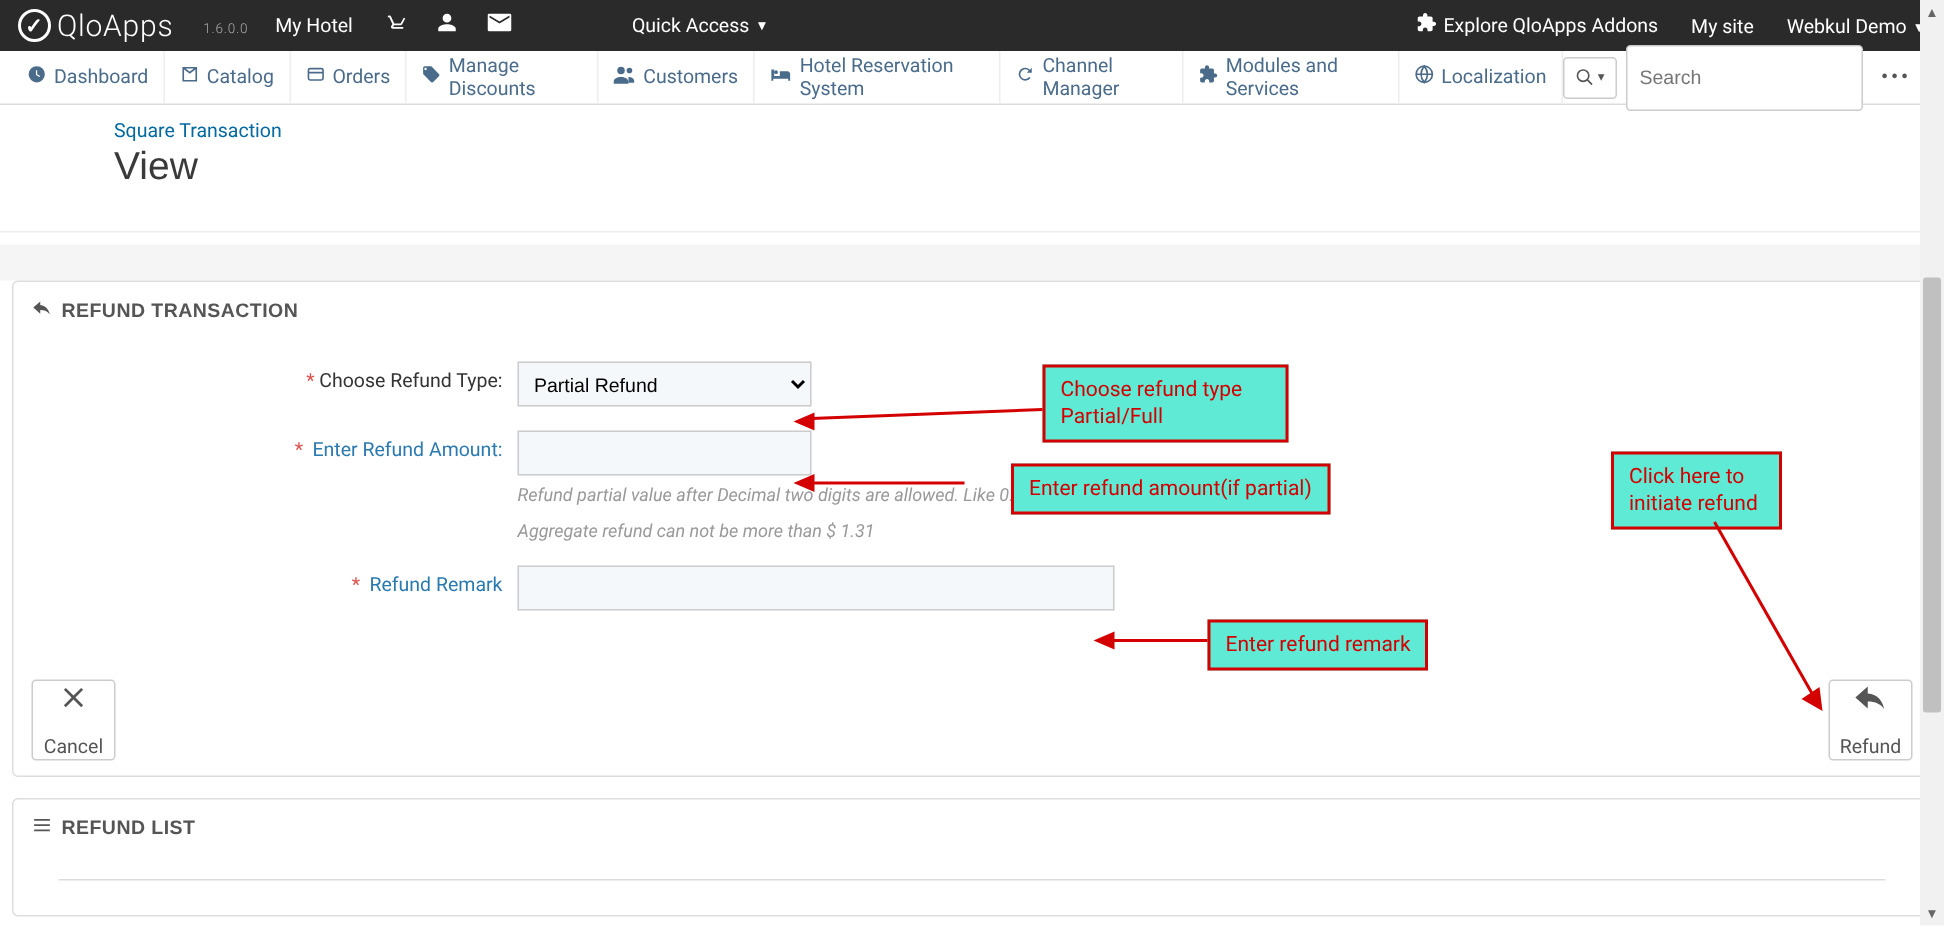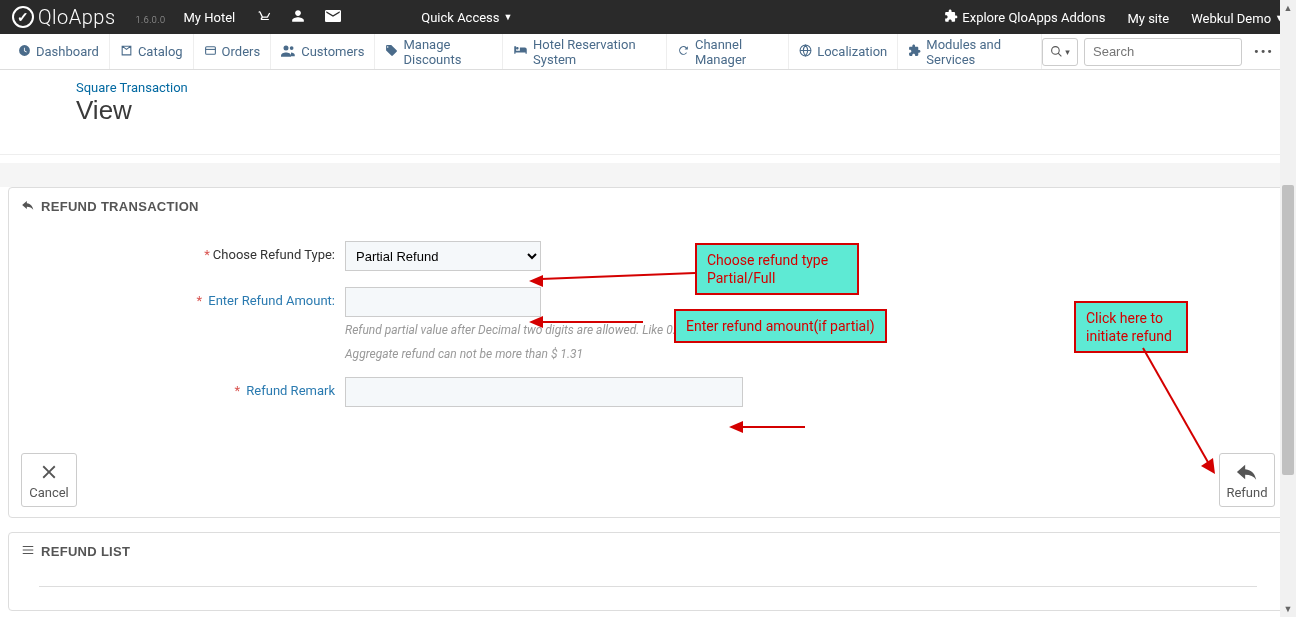--- a/index.html
+++ b/index.html
@@ -11,41 +11,41 @@
 .top-link { color: #fff; margin-left: 18px; font-size: 13px; display: flex; align-items: center; gap: 4px; cursor: pointer; }
 .top-right { margin-left: auto; display: flex; align-items: flex-end; gap: 22px; }
 .top-right .top-link { margin-left: 0; }
 .caret-down { font-size: 9px; }
 .top-icon { color: #fff; cursor: pointer; margin-left: 20px; font-size: 14px; }
 .navbar { background: #fff; border-bottom: 1px solid #ddd; display: flex; align-items: stretch; height: 36px; padding: 0 8px; position: relative; }
 .nav-item { display: flex; align-items: center; gap: 5px; padding: 0 10px; color: #4a6b8a; font-size: 13px; cursor: pointer; border-right: 1px solid #eee; }
 .nav-item:last-of-type { border-right: none; }
 .nav-right { margin-left: auto; display: flex; align-items: center; gap: 6px; padding-right: 8px; }
 .search-btn { border: 1px solid #ccc; border-radius: 3px; height: 28px; width: 36px; display: flex; align-items: center; justify-content: center; cursor: pointer; gap:2px;}
-.search-input { border: 1px solid #ccc; border-radius: 3px; height: 28px; width: 158px; padding: 0 8px; font-size: 13px; }
+.search-input { border: 1px solid #ccc; border-radius: 3px; height: 44px; width: 158px; padding: 0 8px; font-size: 13px; }
 .more-btn { font-weight: bold; letter-spacing: 2px; cursor: pointer; padding: 0 6px; color:#555; }
 .header-block { padding: 10px 8px 28px 76px; border-bottom: 1px solid #eee; }
 .breadcrumb { font-size: 13px; color: #0369a1; margin-bottom: 0; }
 .page-title { font-size: 26px; font-weight: 300; color: #3a3a3a; font-family: "Segoe UI Light", "Segoe UI", Arial; }
 .content-wrap { padding: 8px; position: relative; }
 .panel { border: 1px solid #ddd; border-radius: 4px; margin-bottom: 14px; background: #fff; }
 .panel-heading { padding: 10px 12px; font-size: 13px; font-weight: 600; color: #555; display: flex; align-items: center; gap: 6px; font-family: Arial; letter-spacing: 0.3px; }
 .panel-heading .ph-title { text-transform: uppercase; }
 .panel-body { padding: 16px; position: relative; }
 .form-row { display: flex; align-items: flex-start; margin-bottom: 16px; }
 .form-label { width: 320px; text-align: right; padding-right: 10px; padding-top: 6px; font-size: 13px; color: #333; }
 .req { color: #d9534f; margin-right: 3px; }
 .hint-label { color: #2a7ab0; }
 .form-field { }
 .select-ctrl { width: 196px; height: 30px; border: 1px solid #ccc; background: #f5f8fa; font-size: 13px; padding: 0 6px; }
 .text-ctrl { width: 196px; height: 30px; border: 1px solid #ccc; background: #f5f8fa; padding: 0 6px; font-size: 13px; }
 .text-wide { width: 398px; }
 .help-txt { font-style: italic; color: #999; font-size: 12px; margin-top: 6px; }
 .panel-footer { padding: 10px 12px; display: flex; }
-.btn { border: 1px solid #ccc; border-radius: 3px; background: #fff; width: 56px; height: 54px; display: flex; flex-direction: column; align-items: center; justify-content: center; cursor: pointer; font-size: 13px; color: #555; gap: 2px; }
+.btn { border: 1px solid #ccc; border-radius: 3px; background: #fff; width: 56px; height: 54px; display: flex; flex-direction: column; align-items: center; justify-content: space-between; cursor: pointer; font-size: 13px; color: #555; gap: 2px; }
 .btn-right { margin-left: auto; }
 .icon-svg { width: 22px; height: 22px; }
 .annot { position: absolute; border: 2px solid #d40000; color: #d40000; font-size: 14px; background: #5eead4; padding: 6px 10px; line-height: 1.3; }
 .arrow { position: absolute; }
 .arrow line { stroke: #d40000; stroke-width: 2; }
 .arrow polygon { fill: #d40000; }
 .scroll-track { position: absolute; right: 0; top: 0; width: 16px; height: 617px; background: #f1f1f1; }
 .scroll-arrow { width: 16px; height: 16px; display: flex; align-items: center; justify-content: center; font-size: 9px; color: #666; cursor: pointer; }
 .scroll-thumb { position: absolute; left: 2px; width: 12px; background: #c0c0c0; border-radius: 2px; }
 .gap-band { height: 24px; background: #f5f5f5; margin: 0 -8px; }
@@ -110,58 +110,58 @@
     <span>Catalog</span>
   </div>
   <div class="nav-item">
     <span><svg width="13" height="13" viewBox="0 0 24 24" fill="#4a6b8a">
           <rect x="3" y="5" width="18" height="14" rx="2" fill="none" stroke="#4a6b8a" stroke-width="2"></rect>
           <line x1="3" y1="10" x2="21" y2="10" stroke="#4a6b8a" stroke-width="2"></line>
         </svg></span>
     <span>Orders</span>
   </div>
   <div class="nav-item">
+    <span><svg width="13" height="13" viewBox="0 0 24 24" fill="#4a6b8a">
+          <path d="M21.41 11.58l-9-9c-.36-.36-.86-.58-1.41-.58h-7c-1.1 0-2 .9-2 2v7c0 .55.22 1.05.59 1.42l9 9c.36.36.86.58 1.41.58s1.05-.22 1.41-.59l7-7c.37-.36.59-.86.59-1.41s-.23-1.06-.59-1.42zm-16.41-4.58c-.83 0-1.5-.67-1.5-1.5s.67-1.5 1.5-1.5 1.5.67 1.5 1.5-.67 1.5-1.5 1.5z"></path>
+        </svg></span>
+    <span>Manage Discounts</span>
+  </div>
+  <div class="nav-item">
     <span><svg width="15" height="13" viewBox="0 0 24 20" fill="#4a6b8a">
           <circle cx="8" cy="6" r="4"></circle>
           <circle cx="17" cy="6" r="3"></circle>
           <path d="M0 18c0-3 4-5 8-5s8 2 8 5v2h-16z"></path>
           <path d="M16 13c3 0 6 1.5 6 4v2h-6"></path>
         </svg></span>
     <span>Customers</span>
   </div>
   <div class="nav-item">
-    <span><svg width="13" height="13" viewBox="0 0 24 24" fill="#4a6b8a">
-          <path d="M21.41 11.58l-9-9c-.36-.36-.86-.58-1.41-.58h-7c-1.1 0-2 .9-2 2v7c0 .55.22 1.05.59 1.42l9 9c.36.36.86.58 1.41.58s1.05-.22 1.41-.59l7-7c.37-.36.59-.86.59-1.41s-.23-1.06-.59-1.42zm-16.41-4.58c-.83 0-1.5-.67-1.5-1.5s.67-1.5 1.5-1.5 1.5.67 1.5 1.5-.67 1.5-1.5 1.5z"></path>
-        </svg></span>
-    <span>Manage Discounts</span>
-  </div>
-  <div class="nav-item">
     <span><svg width="15" height="12" viewBox="0 0 24 16" fill="#4a6b8a">
           <path d="M2 2v12h2v-2h16v2h2v-7c0-1.66-1.34-3-3-3h-8v5h-6v-7h-3zm5 5c1.1 0 2-.9 2-2s-.9-2-2-2-2 .9-2 2 .9 2 2 2z"></path>
         </svg></span>
     <span>Hotel Reservation System</span>
   </div>
   <div class="nav-item">
     <span><svg width="13" height="13" viewBox="0 0 24 24" fill="#4a6b8a">
           <path d="M17.65 6.35a8 8 0 10.95 9.95l-1.85-.77a6 6 0 11-.53-7.76l-2.22 2.23h6v-6l-2.35 2.35z"></path>
         </svg></span>
     <span>Channel Manager</span>
   </div>
   <div class="nav-item">
     <span><svg width="13" height="13" viewBox="0 0 24 24" fill="#4a6b8a">
+          <path d="M20.5 11h-1.5v-4c0-1.1-.9-2-2-2h-4v-1.5c0-1.38-1.12-2.5-2.5-2.5s-2.5 1.12-2.5 2.5v1.5h-4c-1.1 0-2 .9-2 2v3.8h1.5c1.49 0 2.7 1.21 2.7 2.7s-1.21 2.7-2.7 2.7h-1.5v3.8c0 1.1.9 2 2 2h3.8v-1.5c0-1.49 1.21-2.7 2.7-2.7s2.7 1.21 2.7 2.7v1.5h3.8c1.1 0 2-.9 2-2v-4h1.5c1.38 0 2.5-1.12 2.5-2.5s-1.12-2.5-2.5-2.5z"></path>
+        </svg></span>
+    <span>Modules and Services</span>
+  </div>
+  <div class="nav-item">
+    <span><svg width="13" height="13" viewBox="0 0 24 24" fill="#4a6b8a">
           <circle cx="12" cy="12" r="10" fill="none" stroke="#4a6b8a" stroke-width="2"></circle>
           <path d="M2 12h20M12 2c2.5 3 4 6.5 4 10s-1.5 7-4 10c-2.5-3-4-6.5-4-10s1.5-7 4-10z" fill="none" stroke="#4a6b8a" stroke-width="2"></path>
         </svg></span>
     <span>Localization</span>
-  </div>
-  <div class="nav-item">
-    <span><svg width="13" height="13" viewBox="0 0 24 24" fill="#4a6b8a">
-          <path d="M20.5 11h-1.5v-4c0-1.1-.9-2-2-2h-4v-1.5c0-1.38-1.12-2.5-2.5-2.5s-2.5 1.12-2.5 2.5v1.5h-4c-1.1 0-2 .9-2 2v3.8h1.5c1.49 0 2.7 1.21 2.7 2.7s-1.21 2.7-2.7 2.7h-1.5v3.8c0 1.1.9 2 2 2h3.8v-1.5c0-1.49 1.21-2.7 2.7-2.7s2.7 1.21 2.7 2.7v1.5h3.8c1.1 0 2-.9 2-2v-4h1.5c1.38 0 2.5-1.12 2.5-2.5s-1.12-2.5-2.5-2.5z"></path>
-        </svg></span>
-    <span>Modules and Services</span>
   </div>
   <div class="nav-right">
     <div class="search-btn">
       <svg width="13" height="13" viewBox="0 0 24 24">
           <circle cx="10" cy="10" r="7" fill="none" stroke="#555" stroke-width="2"></circle>
           <line x1="15" y1="15" x2="21" y2="21" stroke="#555" stroke-width="2"></line>
         </svg>
       <span class="caret-down" style="color:#555;">▾</span>
     </div>
     <input class="search-input" placeholder="Search" style="">
@@ -216,20 +216,21 @@
           <line x1="166" y1="6" x2="12" y2="12"></line>
           <polygon points="0,14 14,8 14,20"></polygon>
         </svg>
 
       <div class="annot" style="left:665px; top:84px;">Enter refund amount(if partial)</div>
       <svg class="arrow" style="left:520px; top:90px;" width="118" height="14">
           <line x1="114" y1="7" x2="12" y2="7"></line>
           <polygon points="0,7 14,1 14,13"></polygon>
         </svg>
 
+      <div class="annot" style="left:796px; top:188px;">Enter refund remark</div>
       <svg class="arrow" style="left:720px; top:195px;" width="80" height="14">
           <line x1="76" y1="7" x2="12" y2="7"></line>
           <polygon points="0,7 14,1 14,13"></polygon>
         </svg>
 
       <div class="annot" style="left:1065px; top:76px; width:114px;">Click here to initiate refund</div>
       <svg class="arrow" style="left:1124px; top:121px;" width="90" height="130">
           <line x1="10" y1="2" x2="76" y2="118"></line>
           <polygon points="82,128 80,112 68,120"></polygon>
         </svg>

